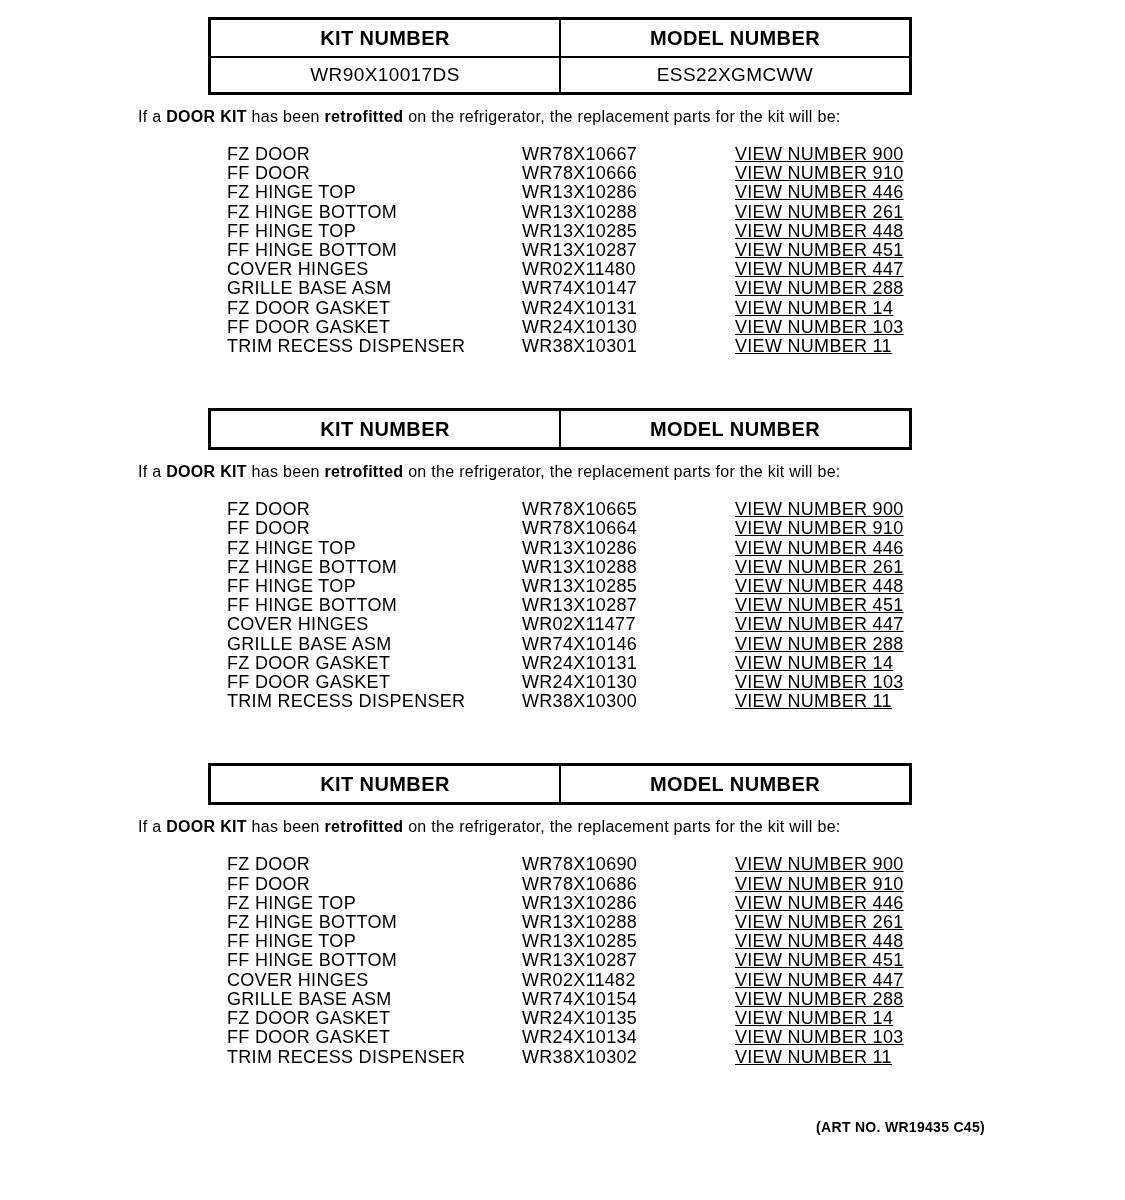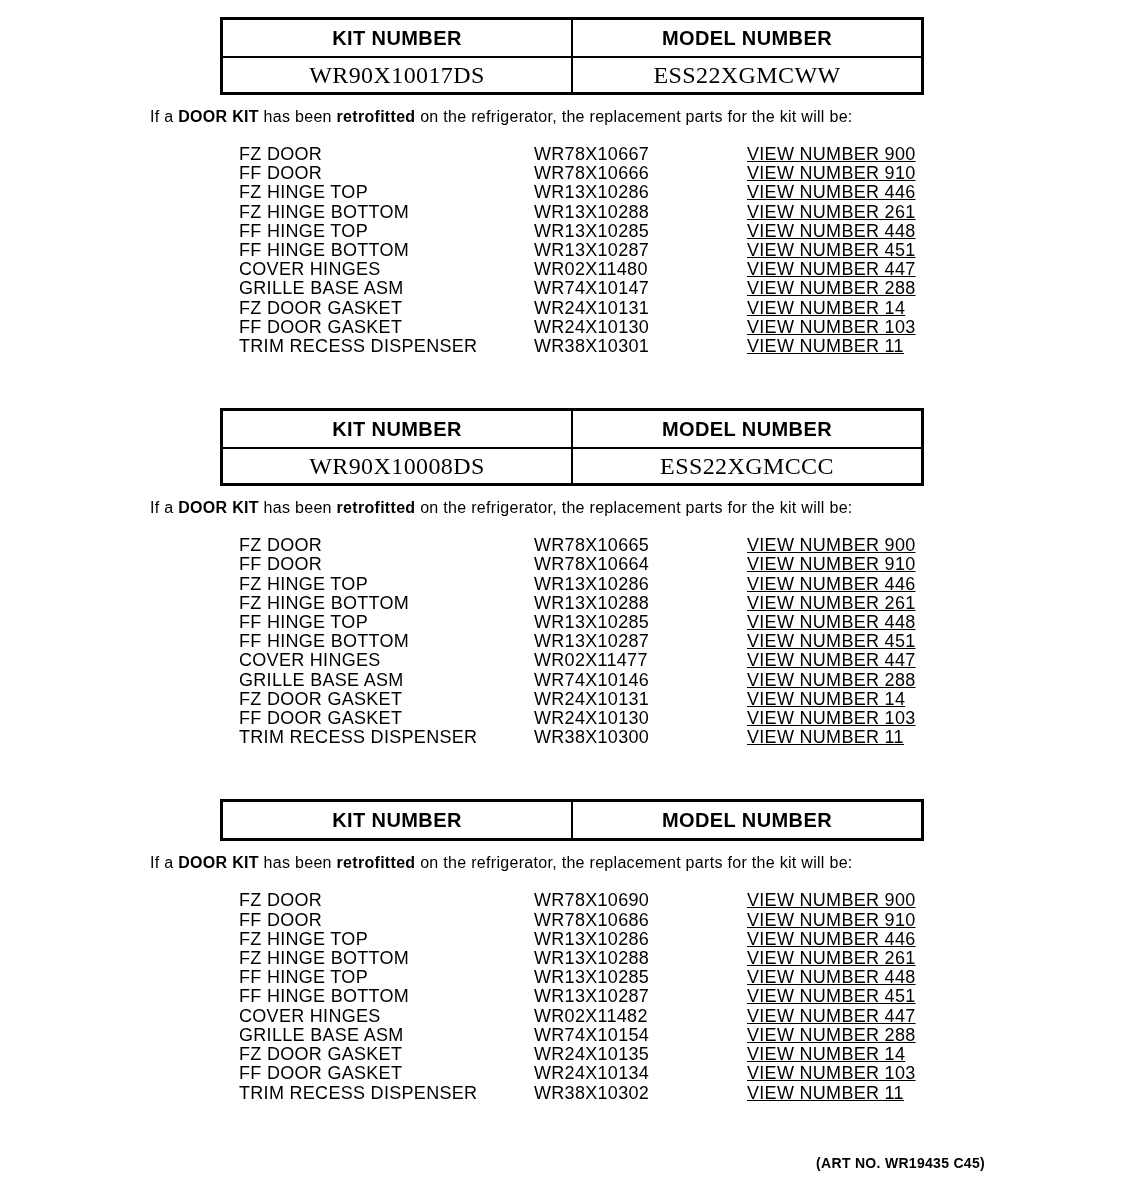--- a/index.html
+++ b/index.html
@@ -6,21 +6,20 @@
   .page {
     width: 1125px;
     height: 1200px;
     background: #ffffff;
     box-sizing: border-box;
     padding-top: 17px;
     font-family: "Liberation Sans", sans-serif;
     color: #000000;
     overflow: hidden;
     position: relative;
-    padding-left: 12px;
   }
   .kit-section { margin-bottom: 52px; }
   .kit-section:last-of-type { margin-bottom: 0; }
 
   .kit-table {
     margin-left: 208px;
     width: 704px;
     border-collapse: collapse;
     table-layout: fixed;
     border: 3px solid #000000;
@@ -33,24 +32,23 @@
     padding: 0;
   }
   .kit-table th {
     height: 36px;
     font-size: 20px;
     font-weight: bold;
     letter-spacing: 0.4px;
   }
   .kit-table td {
     height: 34px;
-    font-size: 24px;
+    font-size: 19px;
     font-weight: normal;
     letter-spacing: 0.4px;
-    font-family: Liberation Serif, serif;
   }
 
   .retrofit-note {
     margin: 12px 0 0 138px;
     font-size: 16px;
     letter-spacing: 0.3px;
     line-height: 19px;
   }
   .retrofit-note b { letter-spacing: 0.3px; }
 
@@ -154,24 +152,20 @@
       </div>
     </div>
 
     <div class="kit-section">
       <table class="kit-table">
         <tbody>
           <tr>
           <th>KIT NUMBER</th>
           <th>MODEL NUMBER</th>
         </tr>
-        <tr>
-          <td>WR90X10008DS</td>
-          <td>ESS22XGMCCC</td>
-        </tr>
       </tbody>
       </table>
       <p class="retrofit-note"><span>If a </span><b>DOOR KIT</b><span> has been </span><b>retrofitted</b><span> on the refrigerator, the replacement parts for the kit will be:</span></p>
       <div class="parts-list">
         <div class="parts-row">
           <span class="cell cell-name">FZ DOOR</span>
           <span class="cell cell-number">WR78X10665</span>
           <span class="cell cell-view">VIEW NUMBER 900</span>
         </div>
         <div class="parts-row">

